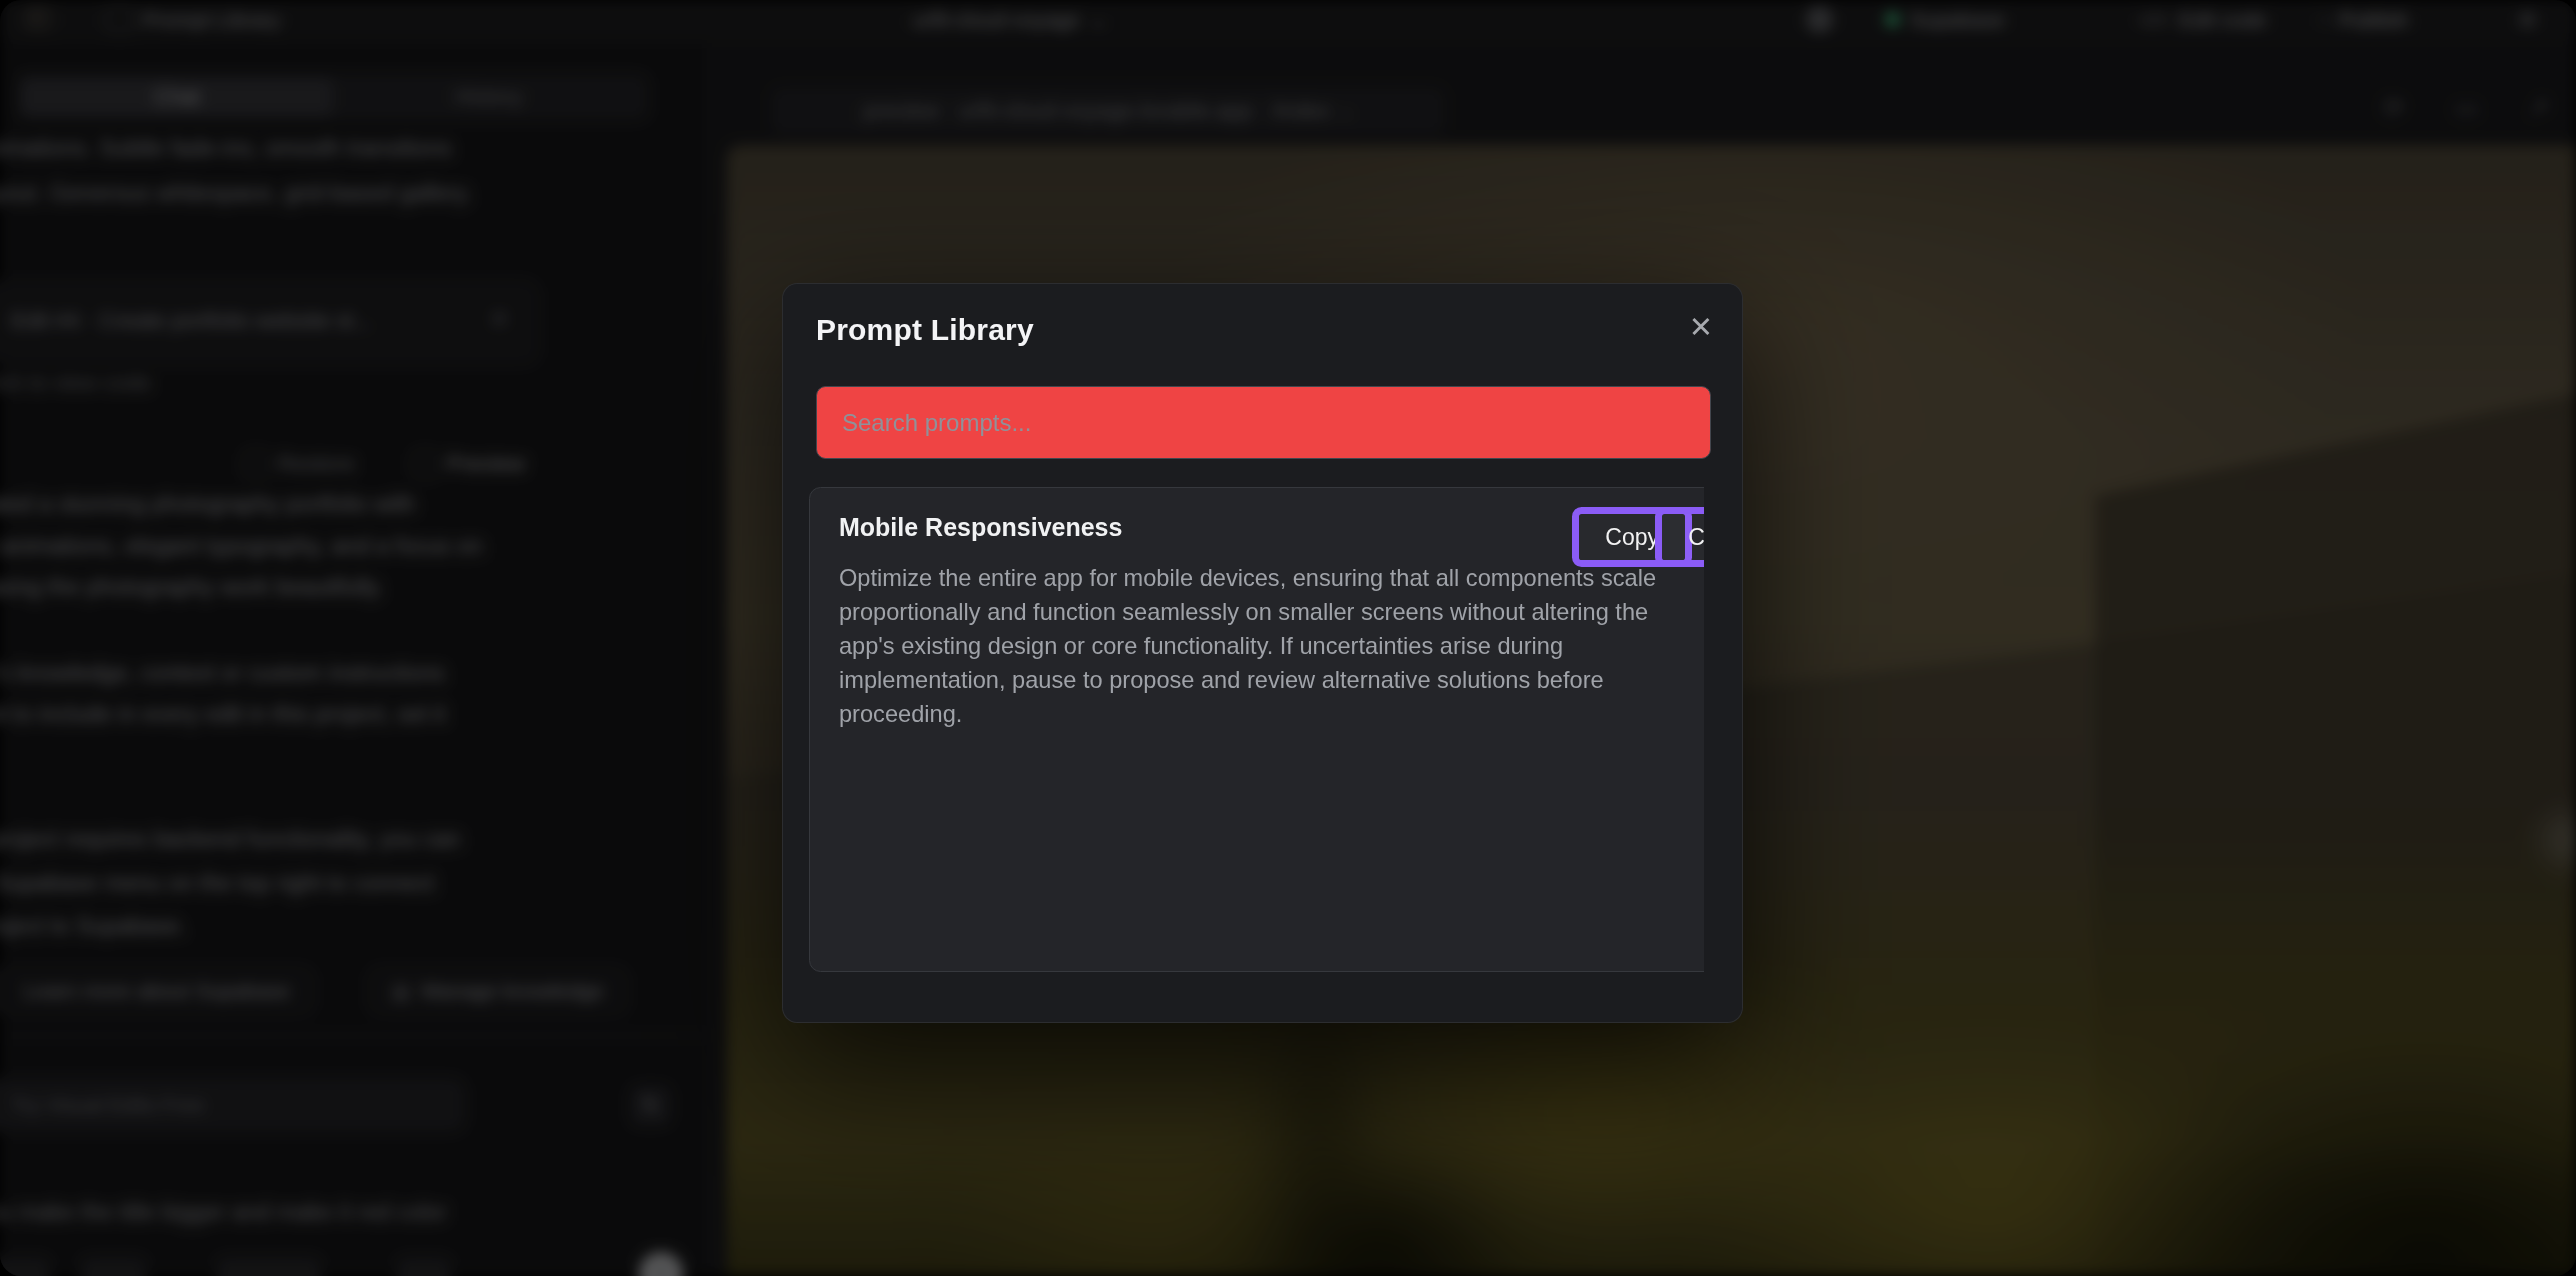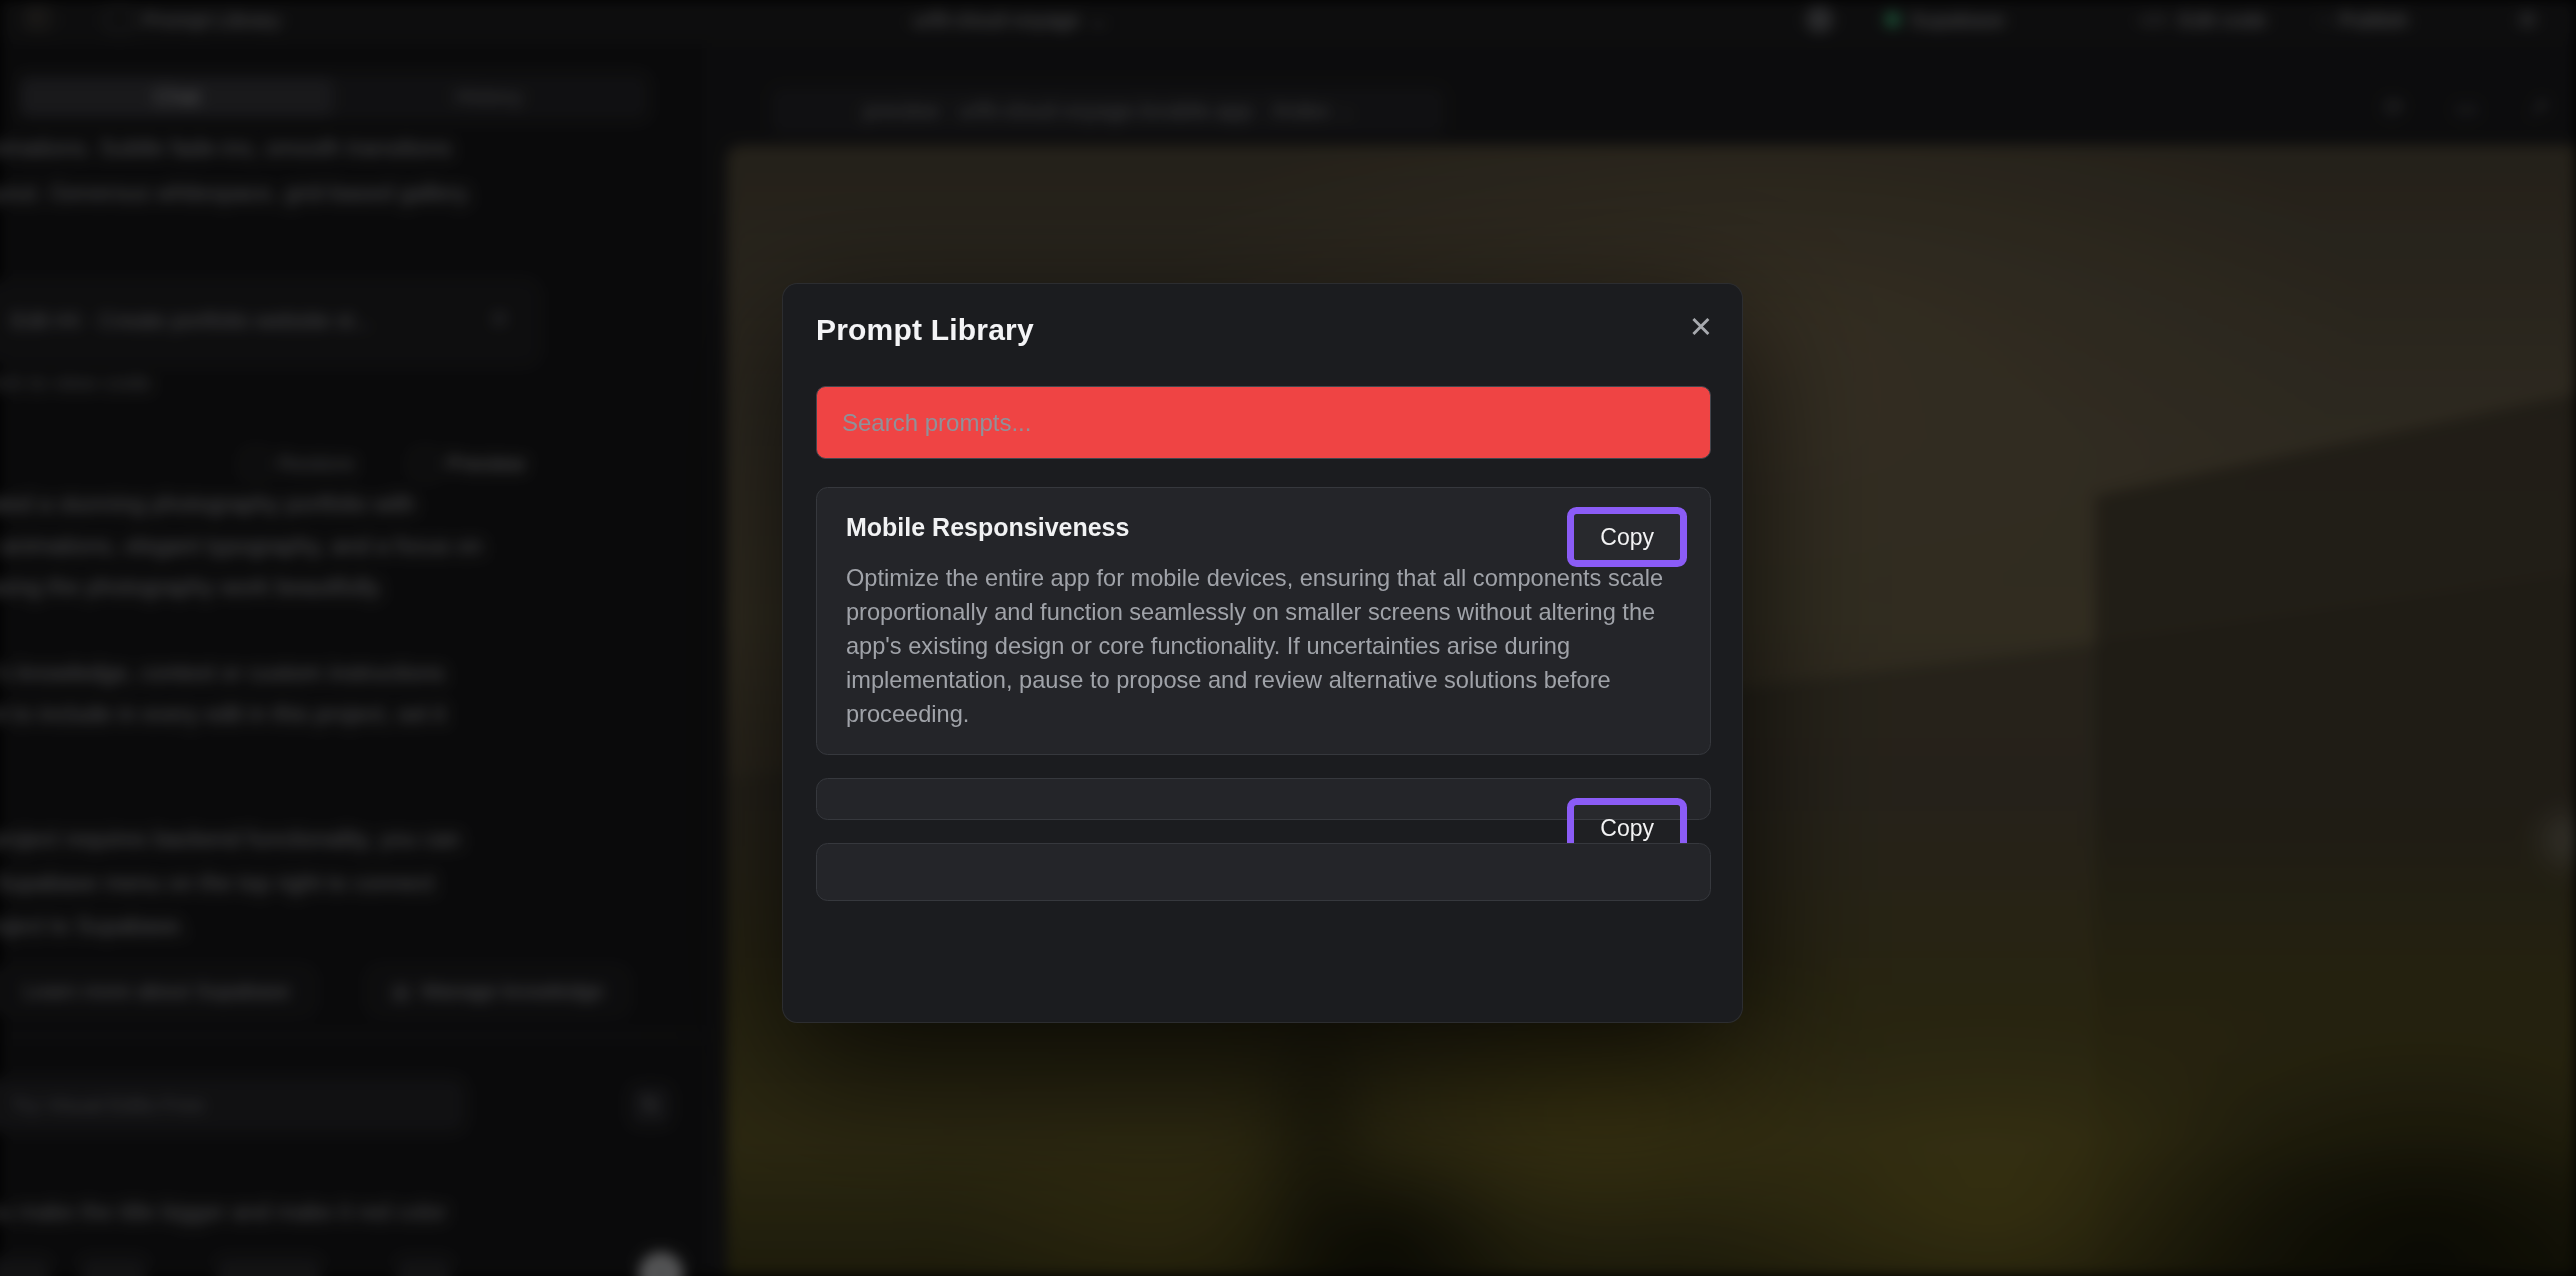--- a/index.html
+++ b/index.html
@@ -1,17 +1,17 @@
 <!DOCTYPE html>
 <html><head>
 <meta charset="utf-8">
 <style>
   html,body{margin:0;padding:0;background:#000;}
   body{width:2576px;height:1276px;overflow:hidden;font-family:"Liberation Sans",sans-serif;position:relative;}
-  #screen{position:absolute;inset:0;overflow:hidden;}
+  #screen{position:absolute;inset:0;overflow:hidden;border-radius:21px;}
 
   
   .bg{position:absolute;inset:0;filter:blur(6.7px) brightness(0.55) saturate(0.95);background:#1f1f22;}
   .dim{position:absolute;inset:0;background:rgba(0,0,0,0.28);pointer-events:none;}
 
   
   .topbar{position:absolute;left:0;top:0;right:0;height:39px;background:#232325;}
   .logo{position:absolute;left:23px;top:3.9px;width:33px;height:31px;border-radius:7.7px;
         background:radial-gradient(circle at 40% 40%, #4a4642, #2b2a29 70%);}
   .tb-item{position:absolute;top:0;height:39px;display:flex;align-items:center;gap:9.6px;
@@ -62,21 +62,21 @@
 
   
   .modal{position:absolute;left:782px;top:283px;width:961px;height:740px;background:#1b1c1f;border:1px solid rgba(255,255,255,0.08);
          border-radius:15.4px;box-shadow:0 42px 135px rgba(0,0,0,0.75);box-sizing:border-box;}
   .m-title{position:absolute;left:33px;top:29px;font-size:30px;font-weight:600;color:#f4f4f6;letter-spacing:0.2px;}
   .m-close{position:absolute;right:29px;top:29px;font-size:29px;color:#a7a9ae;line-height:1;cursor:default;}
   .m-search{position:absolute;left:33px;top:102px;width:895px;height:73px;background:#ef4444;border:1px solid #43464d;
             border-radius:9.6px;box-sizing:border-box;color:#e8e8ea;font-size:24px;padding:0 25px;outline:none;
             font-family:"Liberation Sans",sans-serif;}
   .m-search::placeholder{color:#8f929a;}
-  .m-list{position:absolute;left:33px;top:203px;width:895px;height:485px;overflow:hidden;display:flex;flex-direction:column;gap:23px;}
+  .m-list{position:absolute;left:26px;top:203px;width:895px;height:485px;overflow:hidden;display:flex;flex-direction:row;gap:23px;}
   .pcard{position:relative;background:#242529;border:1px solid #36383d;border-radius:11.6px;padding:17.3px 29px 23px 29px;box-sizing:border-box;flex:none;}
   .pcard-title{margin-top:7.7px;font-size:25px;font-weight:600;color:#f1f2f3;}
   .copybtn{position:absolute;top:19px;right:23px;padding:11.6px 26px;border:7px solid #8b5cf6;border-radius:9.6px;
            background:rgba(255,255,255,0.02);color:#f2f2f3;font-size:23px;line-height:1;}
   .pcard-desc{margin-top:19px;font-size:23.6px;line-height:34px;color:#a0a3a9;width:847px;}
   .pcard.partial{height:58px;padding:0;}
 </style>
 </head>
 <body>
 

